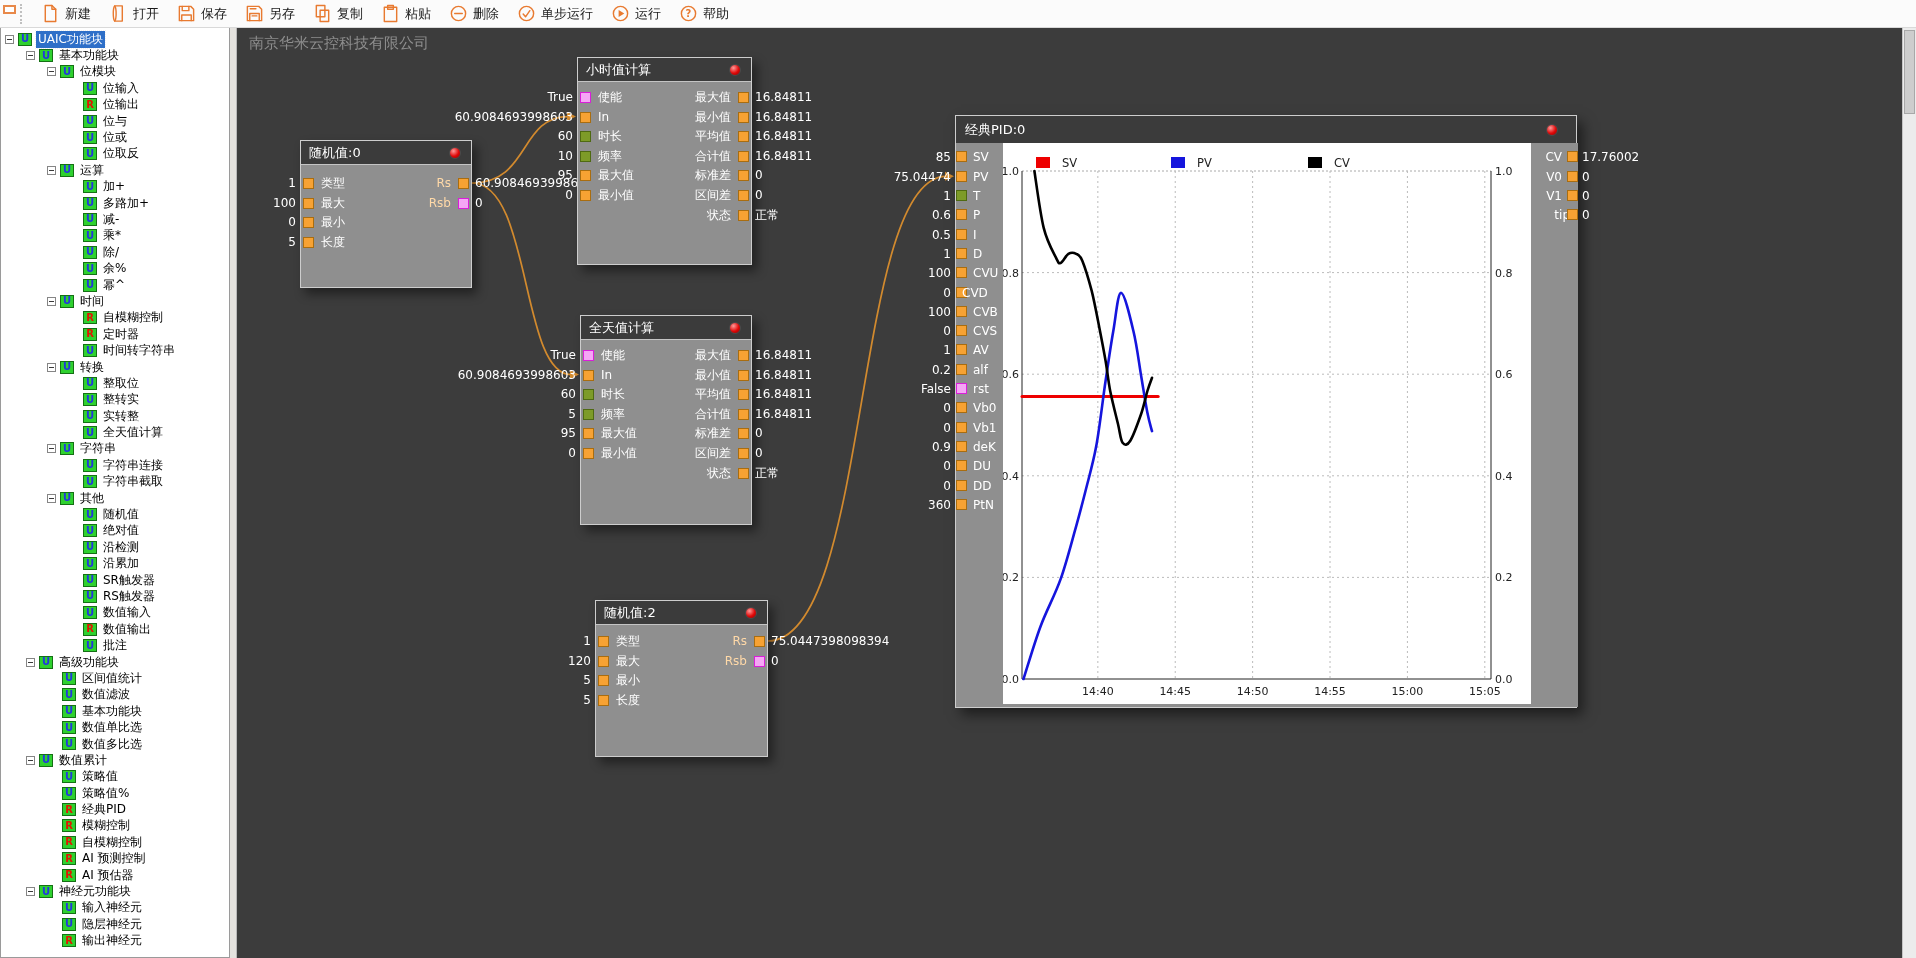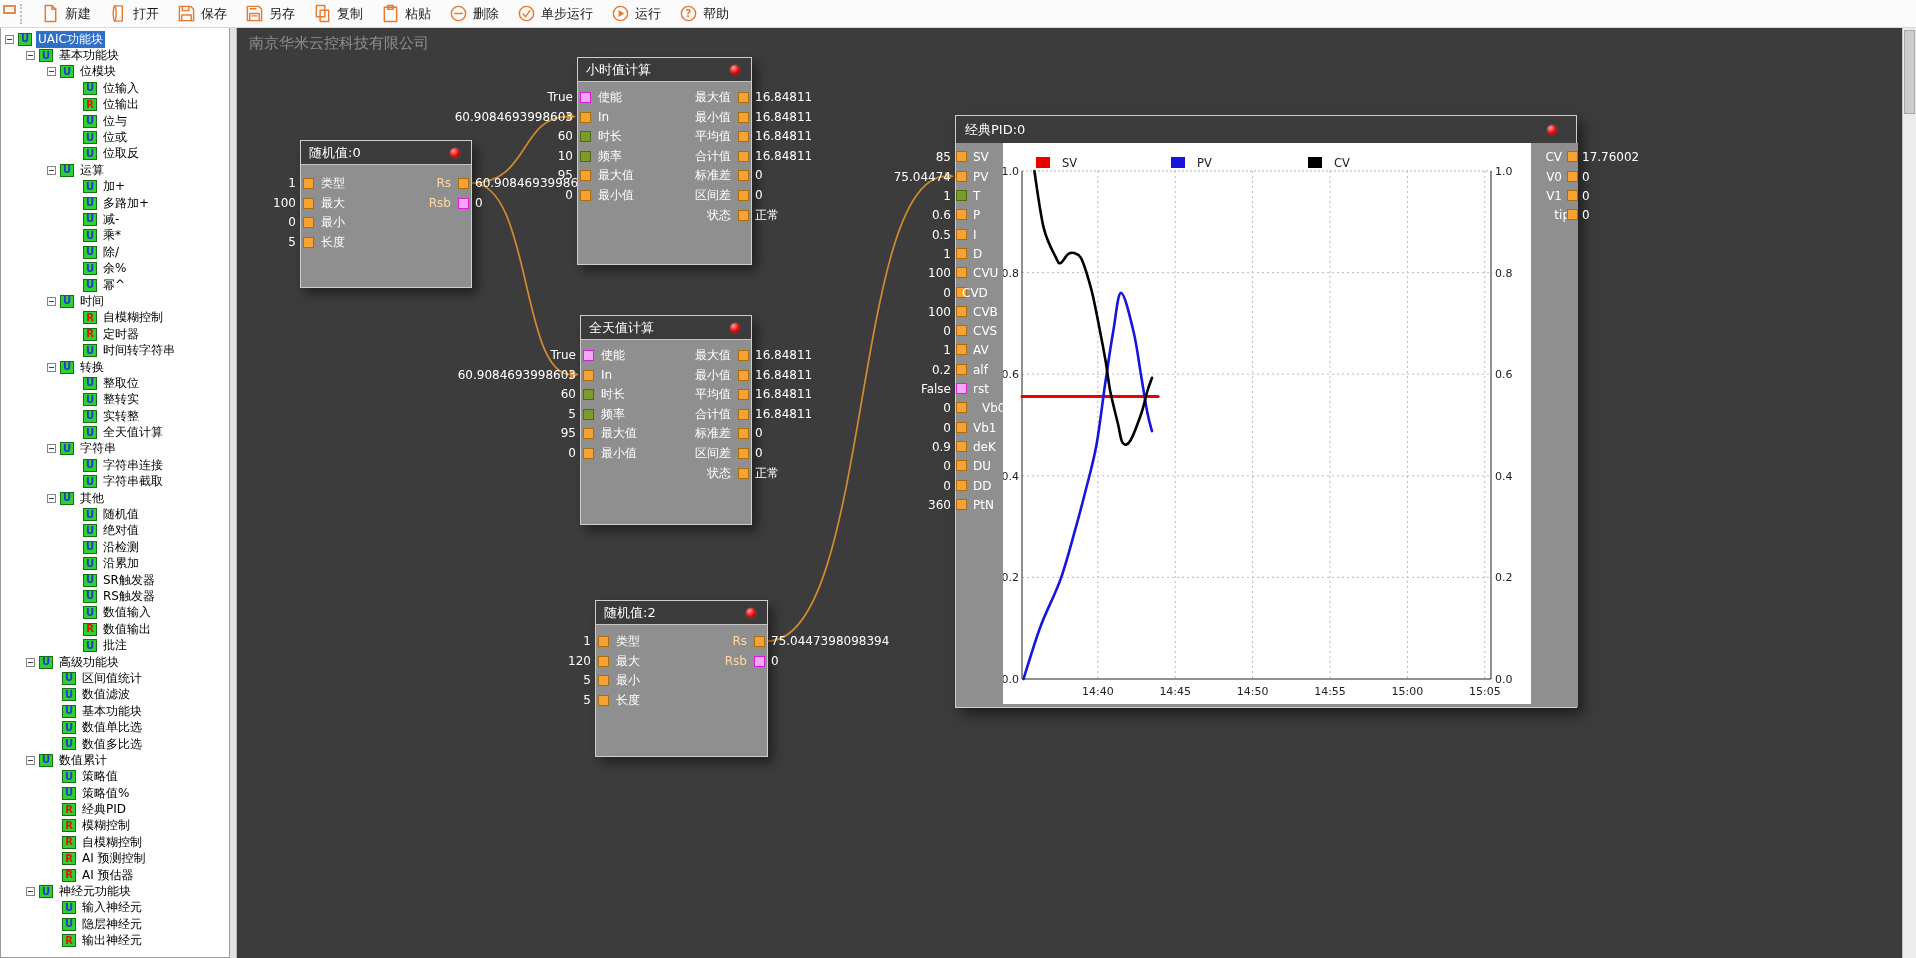--- a/index.html
+++ b/index.html
@@ -712,21 +712,21 @@
           <span class="in-label" style="left: 17px;">alf</span>
           <span class="in-value">0.2</span>
         </div>
         <div class="pid-row" style="top: 237px;">
           <span class="psq t-bool" style="left: 0px; top: 3px;"></span>
           <span class="in-label" style="left: 17px;">rst</span>
           <span class="in-value">False</span>
         </div>
         <div class="pid-row" style="top: 256.3px;">
           <span class="psq t-real" style="left: 0px; top: 3px;"></span>
-          <span class="in-label" style="left: 26px; text-align: center;">Vb0</span>
+          <span class="in-label" style="left: 17px; text-align: center;">Vb0</span>
           <span class="in-value">0</span>
         </div>
         <div class="pid-row" style="top: 275.6px;">
           <span class="psq t-real" style="left: 0px; top: 3px;"></span>
           <span class="in-label" style="left: 17px;">Vb1</span>
           <span class="in-value">0</span>
         </div>
         <div class="pid-row" style="top: 294.9px;">
           <span class="psq t-real" style="left: 0px; top: 3px;"></span>
           <span class="in-label" style="left: 17px;">deK</span>

